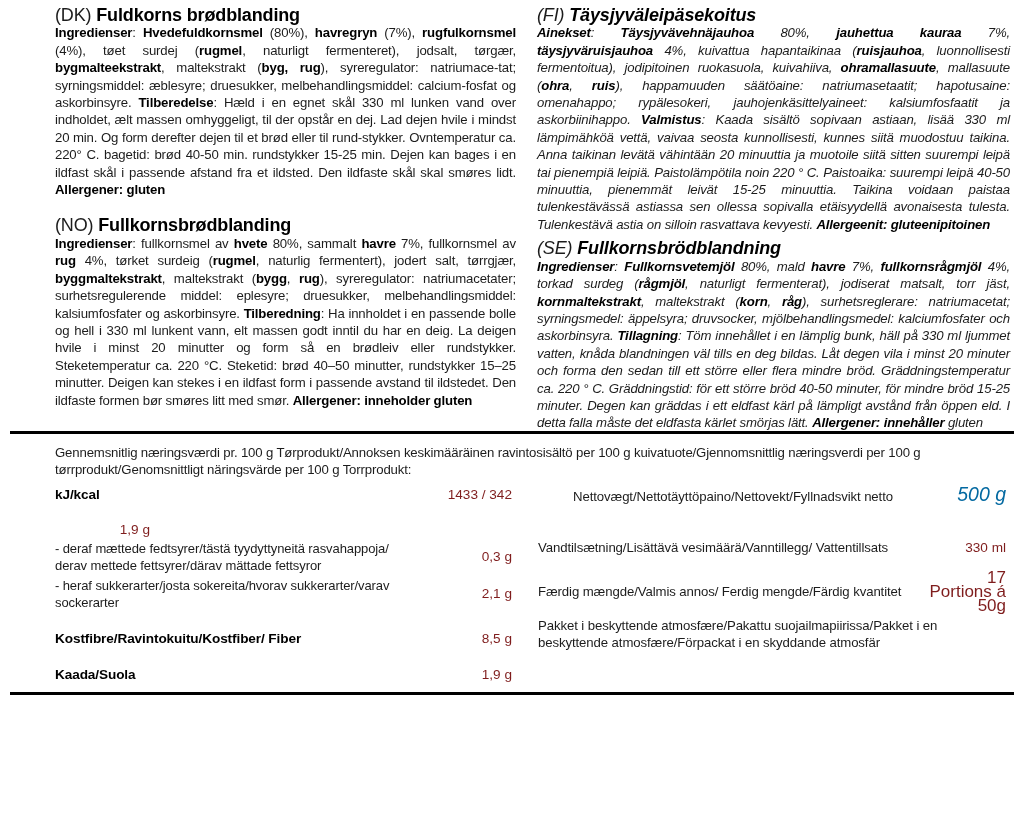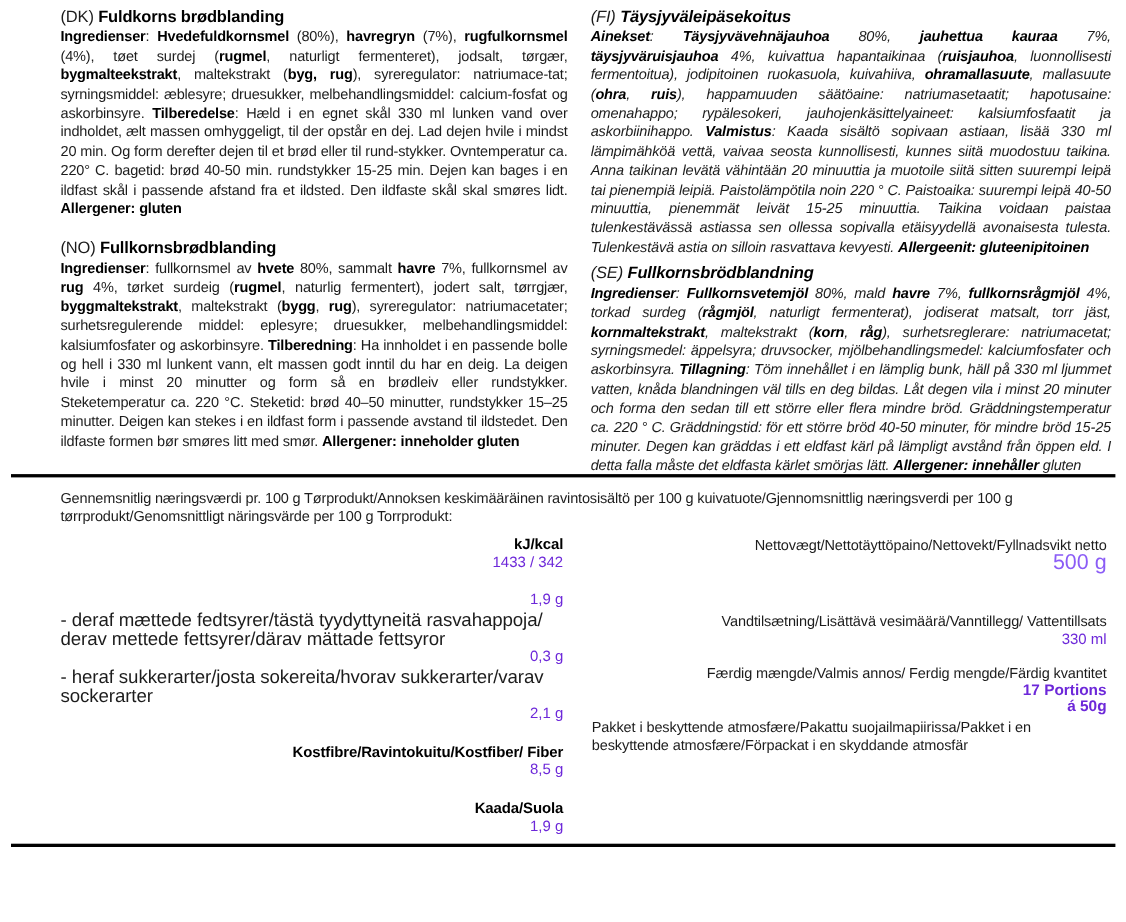--- a/index.html
+++ b/index.html
@@ -7,46 +7,46 @@
     width:1024px;height:838px;overflow:hidden;
     font-family:"Liberation Sans","DejaVu Sans",sans-serif;
     color:#1c1c1c;-webkit-font-smoothing:antialiased;
   }
   b{font-weight:700;color:#000;}
   
   .top{display:flex;height:431px;overflow:hidden;padding-top:7px;box-sizing:border-box;}
   .col{text-align:justify;font-size:13.2px;line-height:17.4px;letter-spacing:-0.15px;}
   .col-left{width:461px;margin-left:55px;}
   .col-right{width:473px;margin-left:21px;font-style:italic;}
-  .ptitle{font-size:15px;}
+  .ptitle{font-size:18px;}
   .pbody{margin-top:0;}
   .para-no{margin-top:19px;}
   .para-se{margin-top:7px;}
   
   .rule{border:none;border-top:3px solid #000;margin:0 10px;}
   
   .nutri{padding:11px 14px 0 55px;}
   .intro{font-size:13.2px;line-height:16.8px;letter-spacing:-0.15px;max-width:945px;}
   .tables{display:flex;margin-top:1px;}
   .t-left{width:457px;}
   .t-right{width:468px;margin-left:26px;}
-  .row{display:flex;align-items:flex-end;margin-top:19px;flex-direction:column;}
+  .row{display:flex;align-items:center;margin-top:19px;}
   .row .lbl{flex:1;letter-spacing:-0.1px;font-size:13.2px;line-height:17px;}
-  .row .val{min-width:95px;text-align:right;white-space:nowrap;font-size:13.6px;color:#6d28d9;}
+  .row .val{min-width:95px;text-align:right;white-space:nowrap;font-size:13.6px;color:#7f1d1d;}
   .row .val:empty{display:none;}
   .t-left .row .lbl{font-weight:700;color:#000;font-size:13.6px;}
-  .t-left .row.sub .lbl{font-weight:400;color:#1c1c1c;font-size:17px;}
+  .t-left .row.sub .lbl{font-weight:400;color:#1c1c1c;font-size:13px;}
   .row.sub{margin-top:3px;}
   .t-left .row:first-of-type{margin-top:6px;}
   .t-right .row:nth-of-type(1){margin-top:7px;margin-left:35px;}
   .t-right .row:nth-of-type(2){margin-top:33px;}
   .t-right .row:nth-of-type(3){margin-top:15px;}
   .t-right .row:nth-of-type(4){margin-top:4px;}
-  .row.big .val{font-size:19.5px;color:#8b5cf6;margin-top:-4px;}
-  .row.wrap .val{min-width:84px;width:84px;white-space:normal;font-size:14px;line-height:14px;font-weight:bold;}
+  .row.big .val{font-size:19.5px;color:#0369a1;margin-top:-4px;font-style:italic;}
+  .row.wrap .val{min-width:84px;width:84px;white-space:normal;font-size:17px;line-height:14px;}
   .rule-bottom{margin-top:9px;}
 </style>
 </head>
 <body>
 
 <div class="top">
   <div class="col col-left">
     <div class="para">
       <div class="ptitle"><span>(DK) </span><b>Fuldkorns brødblanding</b></div>
       <div class="pbody"><b>Ingredienser</b><span>: </span><b>Hvedefuldkornsmel</b><span> (80%), </span><b>havregryn</b><span> (7%), </span><b>rugfulkornsmel</b><span> (4%), tøet surdej (</span><b>rugmel</b><span>, naturligt fermenteret), jodsalt, tørgær, </span><b>bygmalteekstrakt</b><span>, maltekstrakt (</span><b>byg, rug</b><span>), syreregulator: natriumace-tat; syrningsmiddel: æblesyre; druesukker, melbehandlingsmiddel: calcium-fosfat og askorbinsyre. </span><b>Tilberedelse</b><span>: Hæld i en egnet skål 330 ml lunken vand over indholdet, ælt massen omhyggeligt, til der opstår en dej. Lad dejen hvile i mindst 20 min. Og form derefter dejen til et brød eller til rund-stykker. Ovntemperatur ca. 220° C. bagetid: brød 40-50 min. rundstykker 15-25 min. Dejen kan bages i en ildfast skål i passende afstand fra et ildsted. Den ildfaste skål skal smøres lidt. </span><b>Allergener: gluten</b></div>

